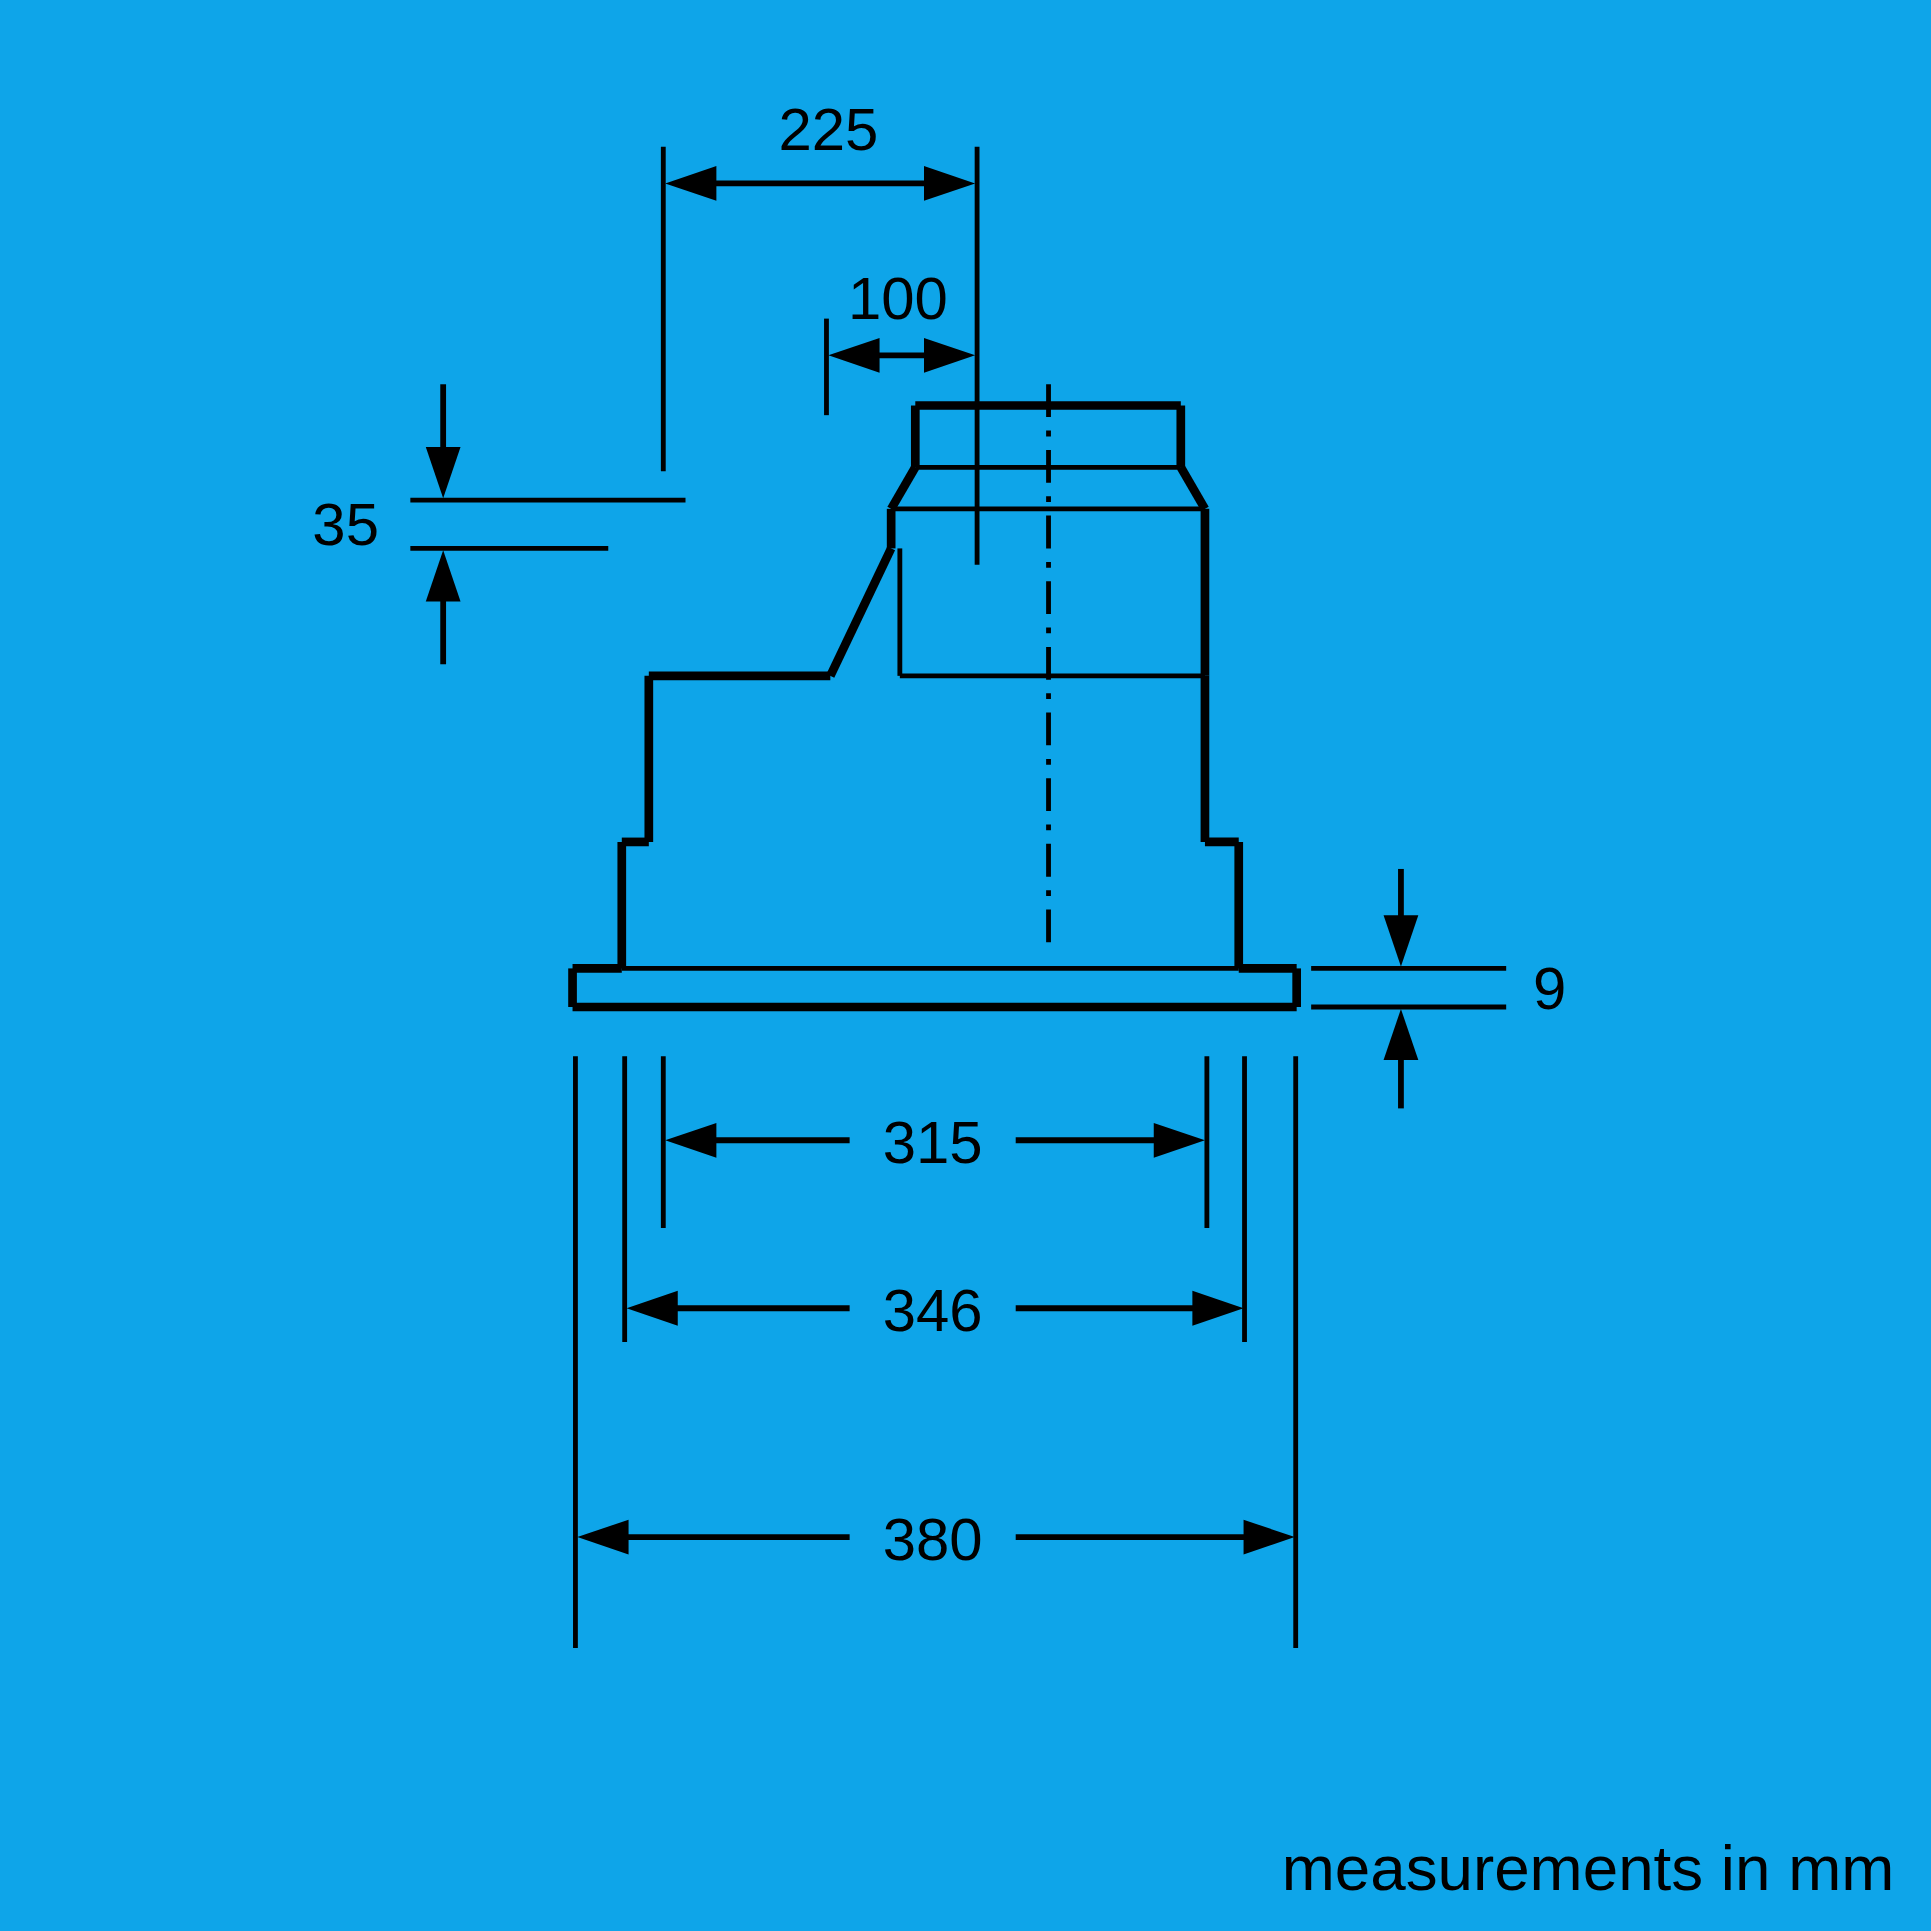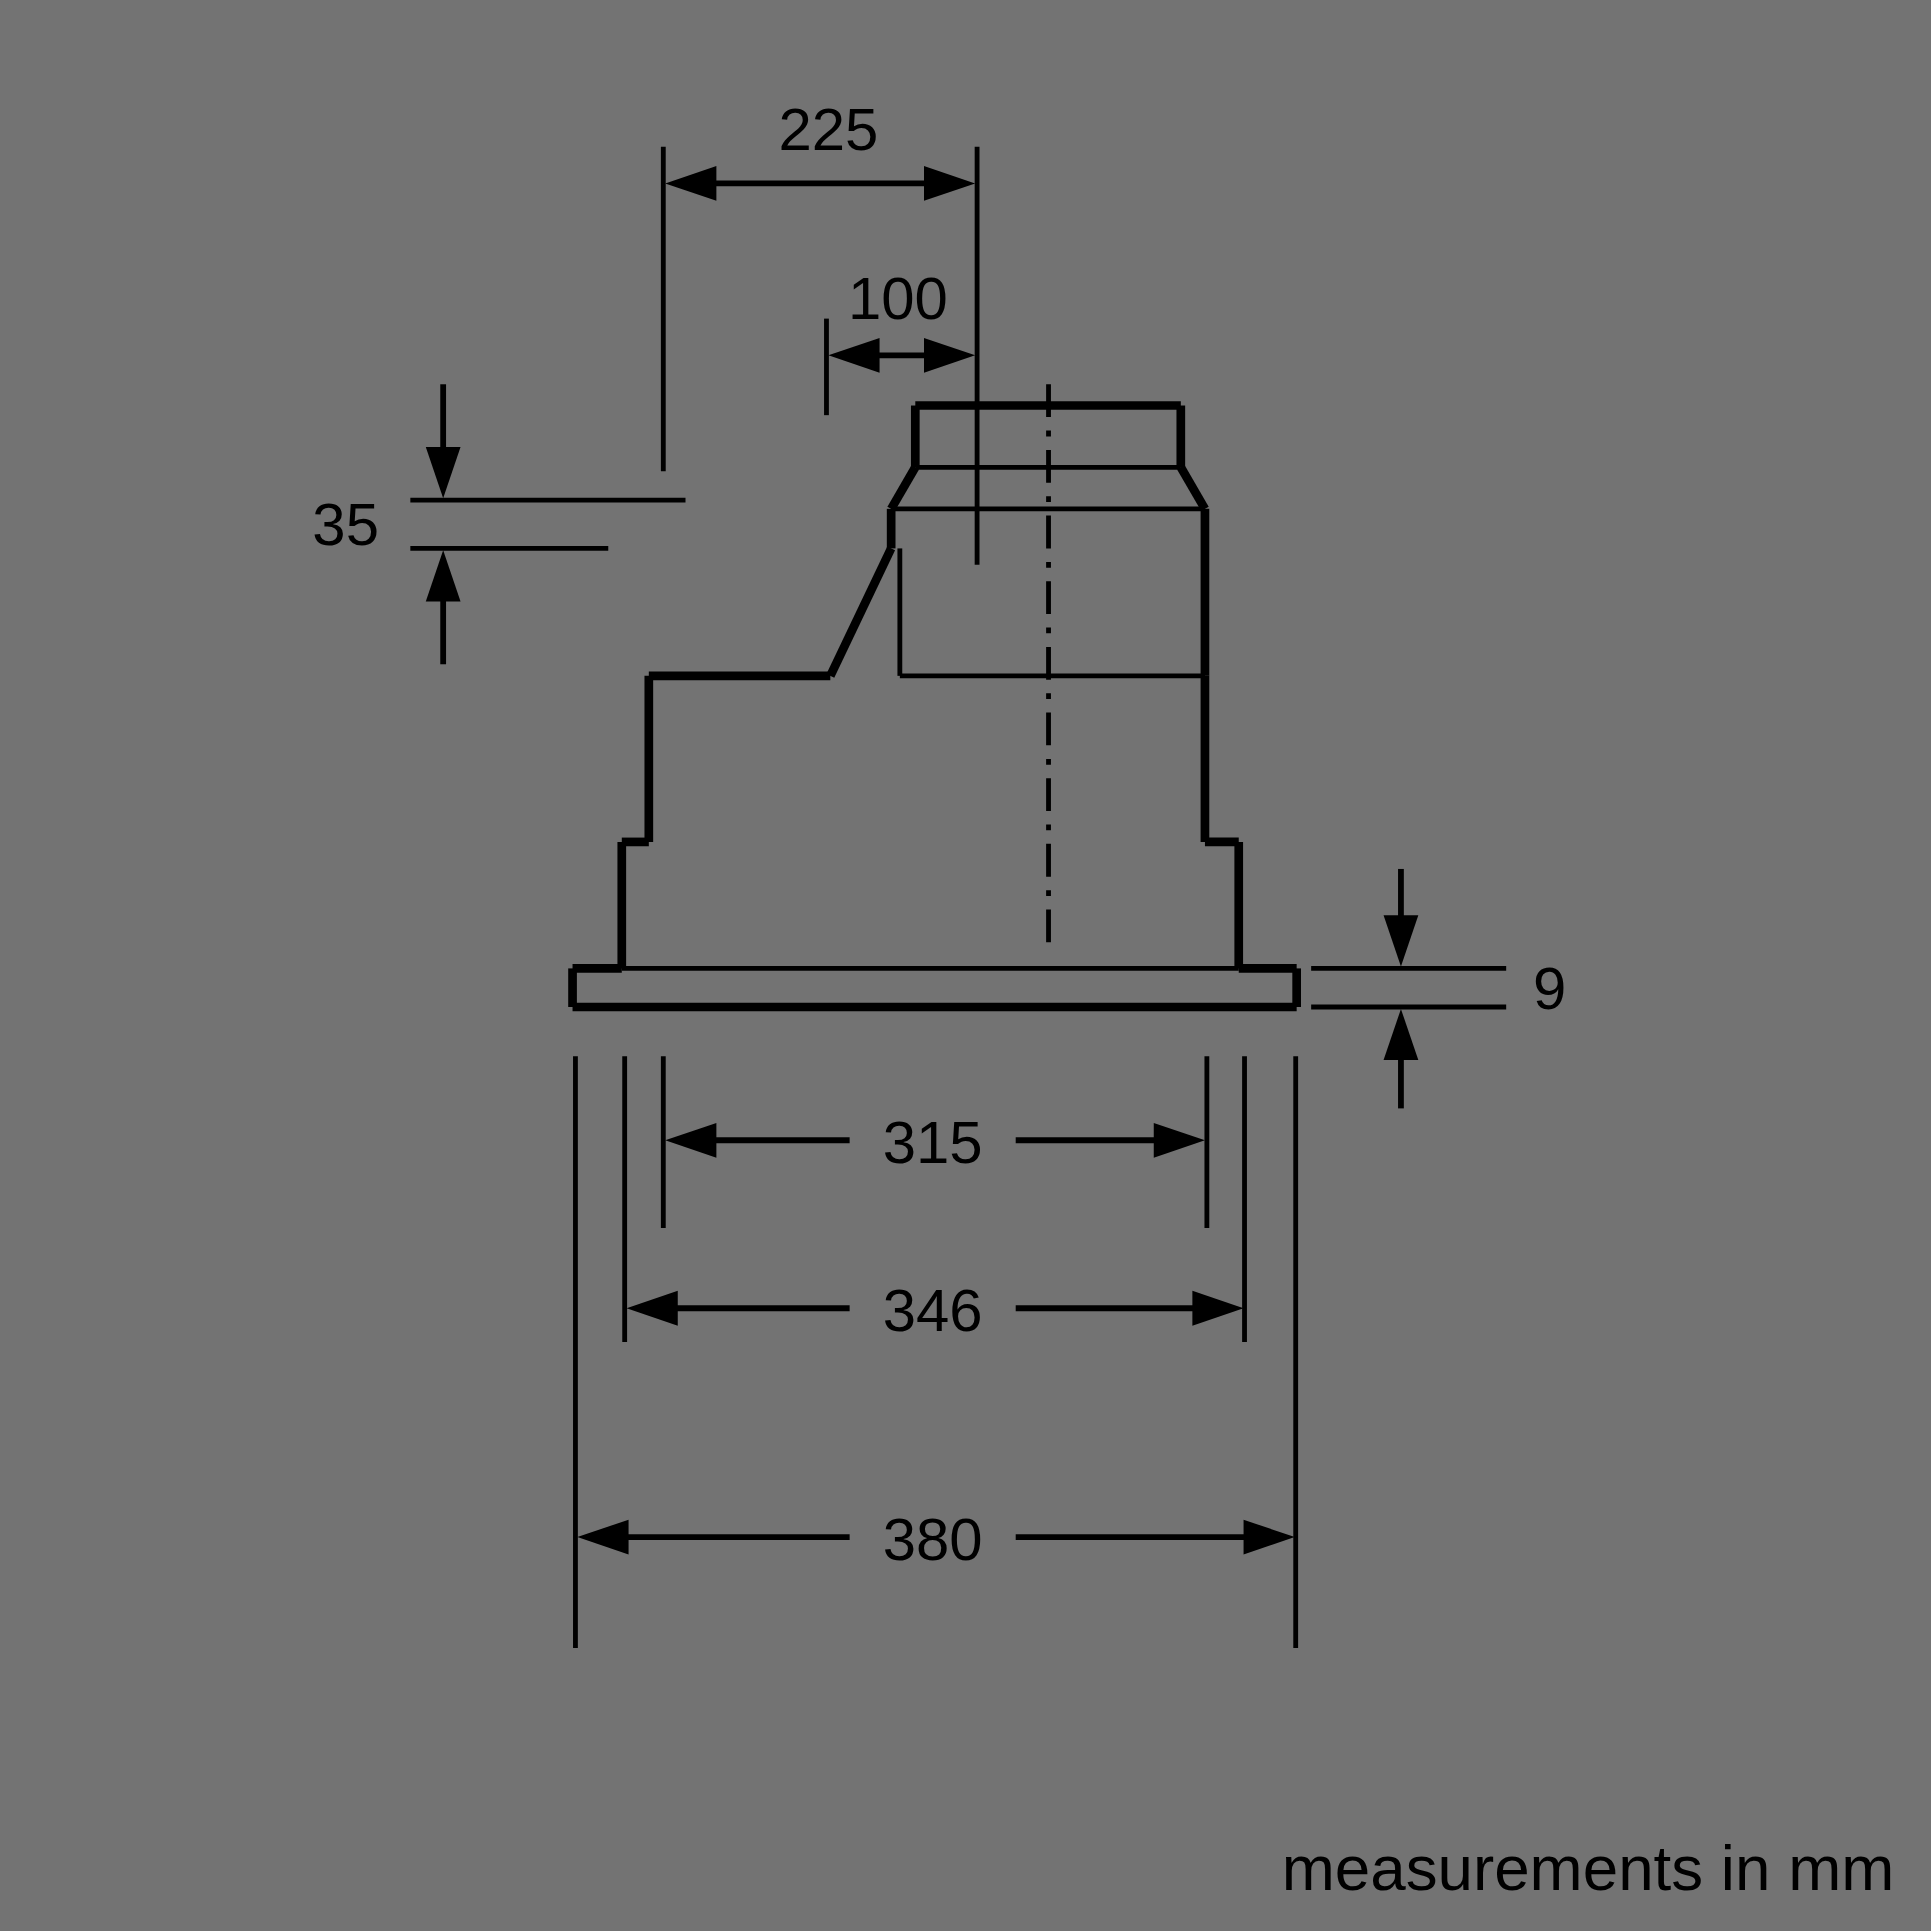--- a/index.html
+++ b/index.html
@@ -10,21 +10,21 @@
   body {
     width: 1931px;
     height: 1931px;
     font-family: "Liberation Sans", sans-serif;
     overflow: hidden;
   }
   #drawing-root {
     position: relative;
     width: 1931px;
     height: 1931px;
-    background: #737373;
+    background: #0ea5e9;
   }
   svg#tech-drawing {
     display: block;
     width: 1931px;
     height: 1931px;
   }
   .obj-line {
     stroke: #000000;
     stroke-width: 9;
     fill: none;

